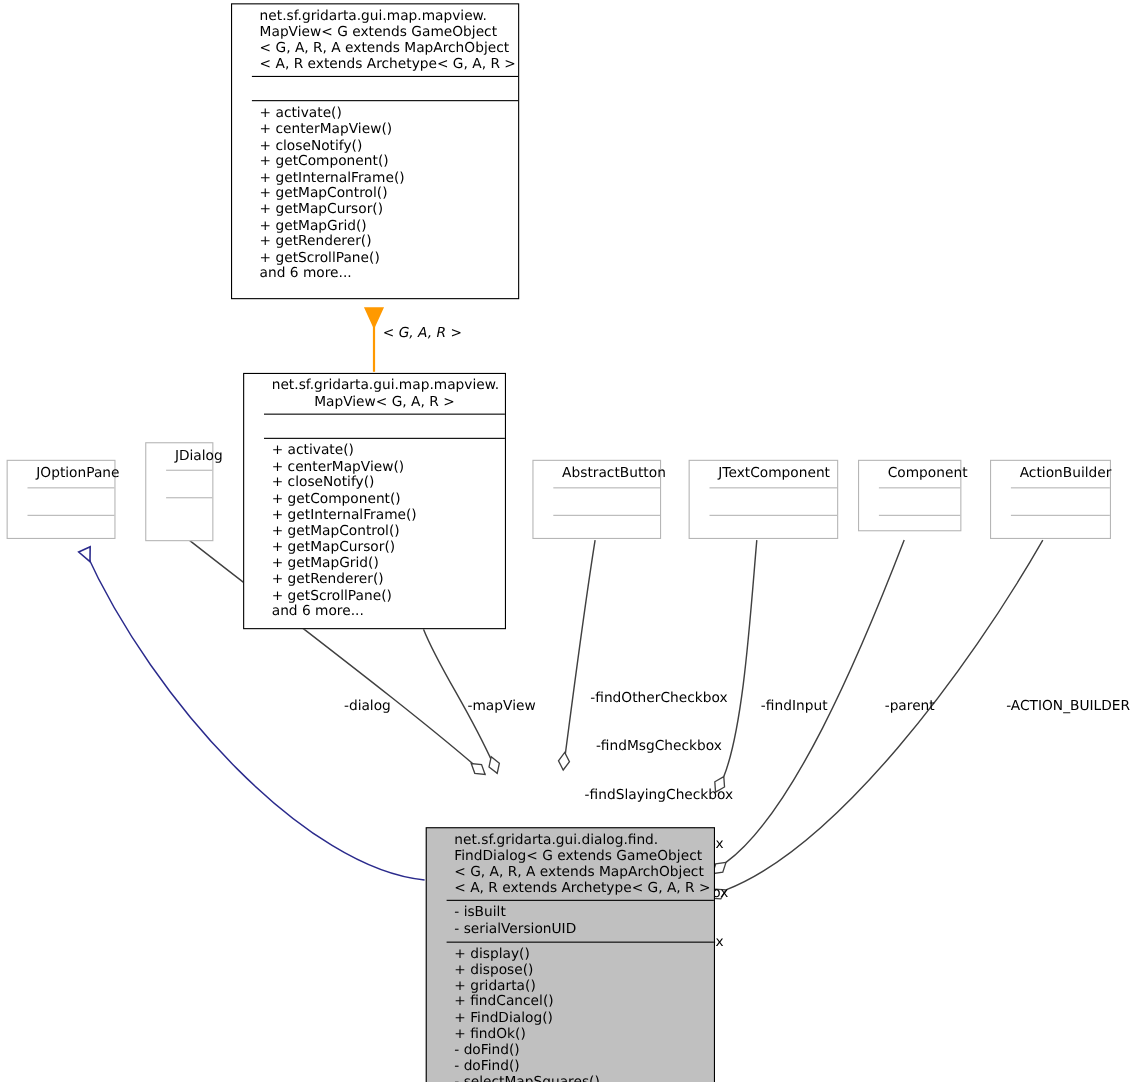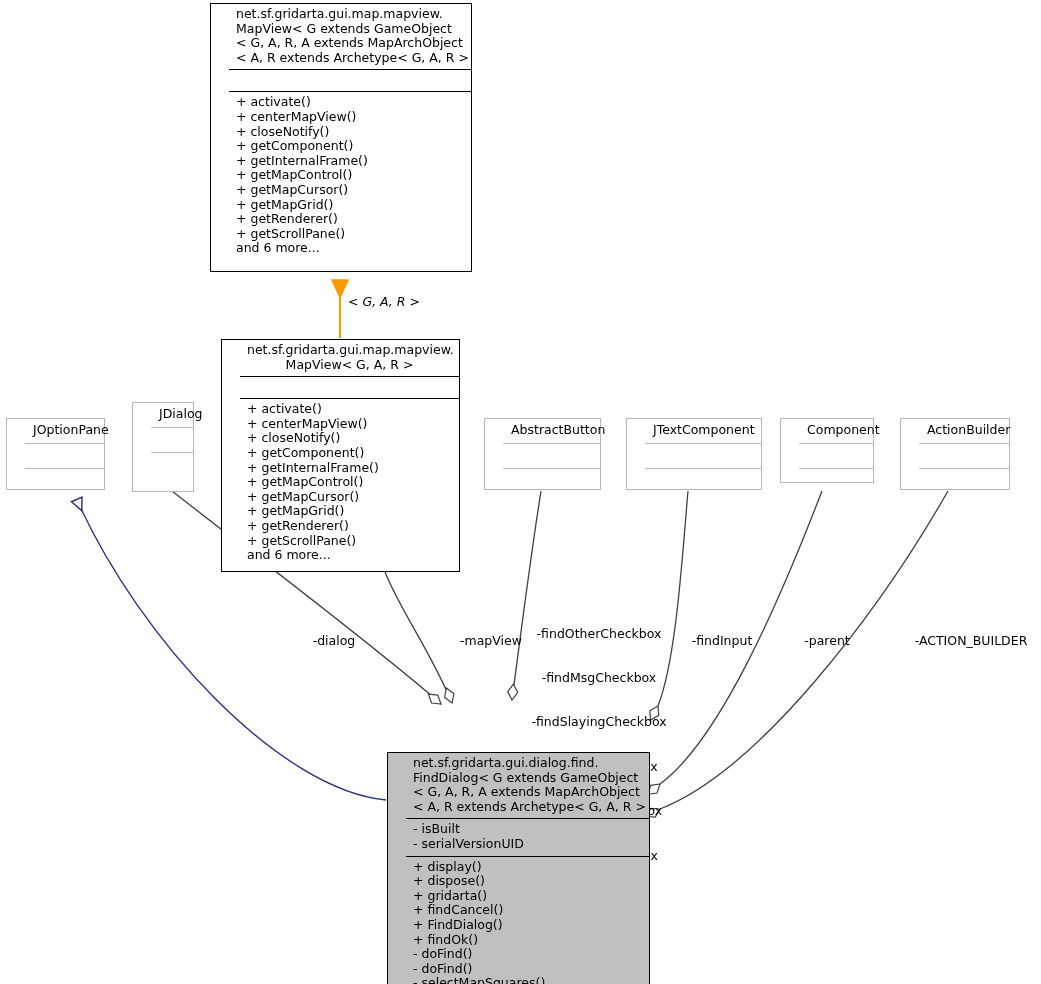--- a/index.html
+++ b/index.html
@@ -230,21 +230,21 @@
   </div>
 
   <div class="node small" style="left:900px; top:418px; width:110px; height:72px;">
     <div class="sect title">ActionBuilder</div>
     <div class="sect empty"></div>
     <div class="sect empty"></div>
   </div>
 
   <div class="edge-label center" style="left:288px; top:634px; width:92px;">-dialog</div>
 
-  <div class="edge-label center" style="left:447px; top:634px; width:88px;">-mapView</div>
+  <div class="edge-label center" style="left:412px; top:634px; width:88px;">-mapView</div>
 
   <div class="edge-label center" style="left:515px; top:597px; width:168px;">
     <div>-findOtherCheckbox</div>
     <div>-findMsgCheckbox</div>
     <div>-findSlayingCheckbox</div>
     <div>-findArchCheckbox</div>
     <div>-findNameCheckbox</div>
     <div>-findFaceCheckbox</div>
   </div>
 

